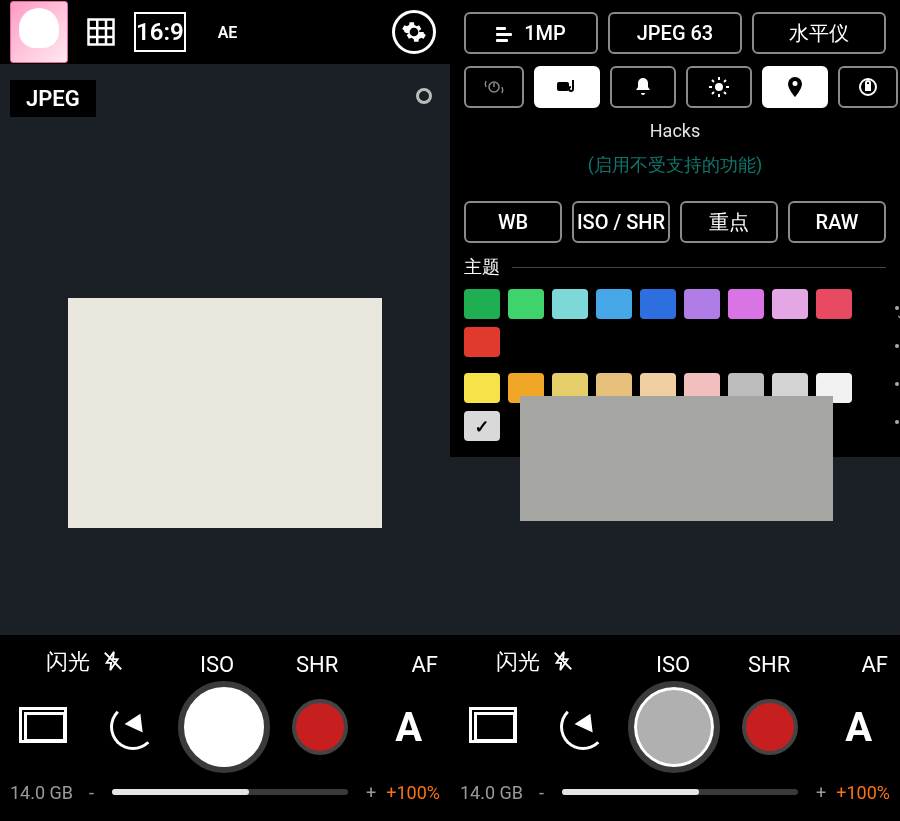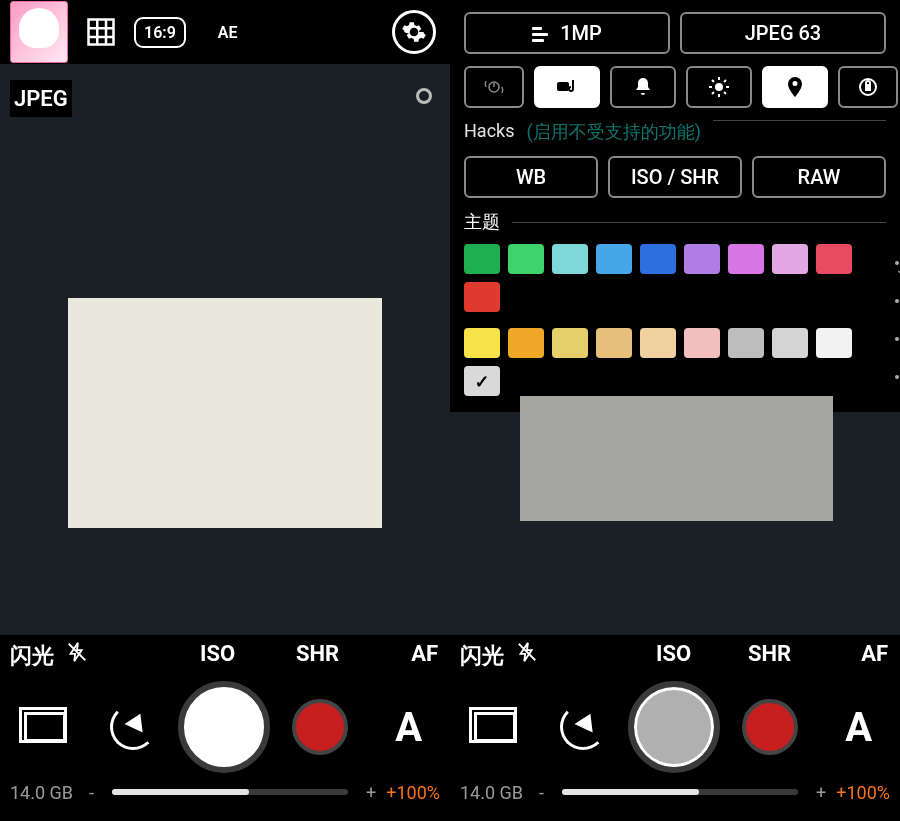--- a/index.html
+++ b/index.html
@@ -28,47 +28,47 @@
   .thumb::after{
     content:""; position:absolute; inset:6px 8px 14px 8px; background:#fff; border-radius:50% 50% 40% 40%;
   }
   .icon-btn {
     display:flex; align-items:center; justify-content:center;
     color:#fff; cursor:pointer;
   }
   .grid-icon { width:30px; height:30px; }
   .grid-icon svg { width:30px; height:30px; }
   .ratio-box {
-    border:2px solid #fff; border-radius:9px; padding:4px 8px; font-size:16px; font-weight:600;
+    border:2px solid #fff; border-radius:0; padding:4px 0; font-size:24px; font-weight:600;
   }
   .ae-label{ font-size:16px; font-weight:600; margin-left:14px; }
   .gear { width:44px; height:44px; border:3px solid #fff; border-radius:50%; display:flex; align-items:center; justify-content:center; margin-left:auto; margin-right:4px;}
   .gear svg { width:26px; height:26px; }
 
   
   .jpeg-badge {
-    position:absolute; top:80px; left:10px; background:#000; padding:6px 4px; font-size:22px; font-weight:600;
+    position:absolute; top:80px; left:10px; background:#000; padding:6px 16px; font-size:22px; font-weight:600;
   }
   .rec-dot {
     position:absolute; top:88px; right:18px; width:16px; height:16px; border:3px solid #bbb; border-radius:50%;
   }
 
   
   .preview-left {
     position:absolute; top:298px; left:68px; width:314px; height:230px; background:#e9e7de;
   }
   .preview-right{
     position:absolute; top:396px; left:70px; width:313px; height:125px; background:#a5a5a2;
   }
 
   
   .bottom {
     position:absolute; bottom:0; left:0; right:0; height:186px; background:#000; padding:6px 10px 8px 10px;
   }
-  .row1 { display:flex; align-items:flex-start; font-size:22px; font-weight:700; height:36px;}
+  .row1 { display:flex; align-items:flex-end; font-size:22px; font-weight:400; height:36px;margin-left:36px;}
   .row1 .flash-l { margin-right:12px; }
   .row1 .flash-ic { margin-right:auto; }
   .row1 .iso { position:absolute; left:200px; }
   .row1 .shr { position:absolute; left:296px; }
   .row1 .af  { position:absolute; right:12px; }
   .row2 { display:flex; align-items:center; height:100px; position:relative; }
   .modes { width:42px; height:30px; border:3px solid #fff; margin-left:14px; position:relative;}
   .modes::before{content:"";position:absolute;top:-8px;left:-8px;width:42px;height:30px;border:3px solid #fff;}
   .triangle {
     width:46px; height:46px; border:3px solid #fff; border-radius:50%; border-top-color:transparent; border-right-color:transparent;
@@ -105,21 +105,21 @@
     flex:1; height:42px; border:2px solid #8a8a8a; border-radius:6px;
     display:flex; align-items:center; justify-content:center; font-size:20px; font-weight:500;
     background:#000;
   }
   .pill.white { background:#fff; color:#000; border-color:#fff; }
   .pill.small { flex:0 0 60px; }
   .pill.smallw { flex:0 0 66px; }
   .pill svg { width:24px; height:24px; }
   .pill .sep { margin:0 6px; color:#888;}
   .iconpill { display:flex; align-items:center; justify-content:center; }
-  .hacks-row { display:flex; gap:12px; font-size:18px; margin:6px 0 12px 0;}
+  .hacks-row { display:flex; align-items:center; gap:12px; font-size:18px; margin:6px 0 12px 0;flex-direction:column;}
   .hacks-row .h1{ color:#e5e5e5;}
   .hacks-row .h2{ color:#0f766e;}
   .hacks-row .line, .theme-row .line { flex:1; height:1px; background:#444;}
   .theme-row { display:flex; align-items:center; gap:12px; font-size:18px; margin:10px 0 10px 0;}
   .swatches { display:flex; flex-wrap:wrap; gap:8px; position:relative;}
   .sw { width:36px; height:30px; border-radius:4px; }
   .sw.sel { display:flex; align-items:center; justify-content:center; }
   .sw.sel::after{content:"✓"; color:#000; font-size:18px; font-weight:700;}
   .more-col { position:absolute; right:-18px; top:0; bottom:0; width:14px; display:flex; flex-direction:column; justify-content:space-around; align-items:center;}
   .more-col span{ width:4px; height:4px; background:#aaa; border-radius:50%;}
@@ -197,20 +197,21 @@
     <div class="set-row">
       <div class="pill">
         <span class="list-ic">
             <span></span>
             <span></span>
             <span></span>
           </span>
         &nbsp;&nbsp;<span>1MP</span>
       </div>
       <div class="pill">JPEG 63</div>
+      <div class="pill">水平仪</div>
     </div>
 
 
     <div class="set-row">
       <div class="pill small iconpill">
         <svg viewBox="0 0 24 24" fill="none" stroke="#888" stroke-width="1.5">
             <circle cx="12" cy="12" r="5"></circle>
             <path d="M4 12c-1-2-1-4 0-6M20 12c1 2 1 4 0 6"></path>
             <path d="M12 8v4"></path>
           </svg>
@@ -249,20 +250,21 @@
 
     <div class="hacks-row">
       <span class="h1">Hacks</span>
       <span class="h2">(启用不受支持的功能)</span>
       <div class="line"></div>
     </div>
 
     <div class="set-row">
       <div class="pill">WB</div>
       <div class="pill">ISO / SHR</div>
+      <div class="pill">重点</div>
       <div class="pill">RAW</div>
     </div>
 
     <div class="theme-row">
       <span>主题</span>
       <div class="line"></div>
     </div>
 
     <div class="swatches" id="swatches">
       <div class="sw" style="background: rgb(31, 174, 82);"></div>

